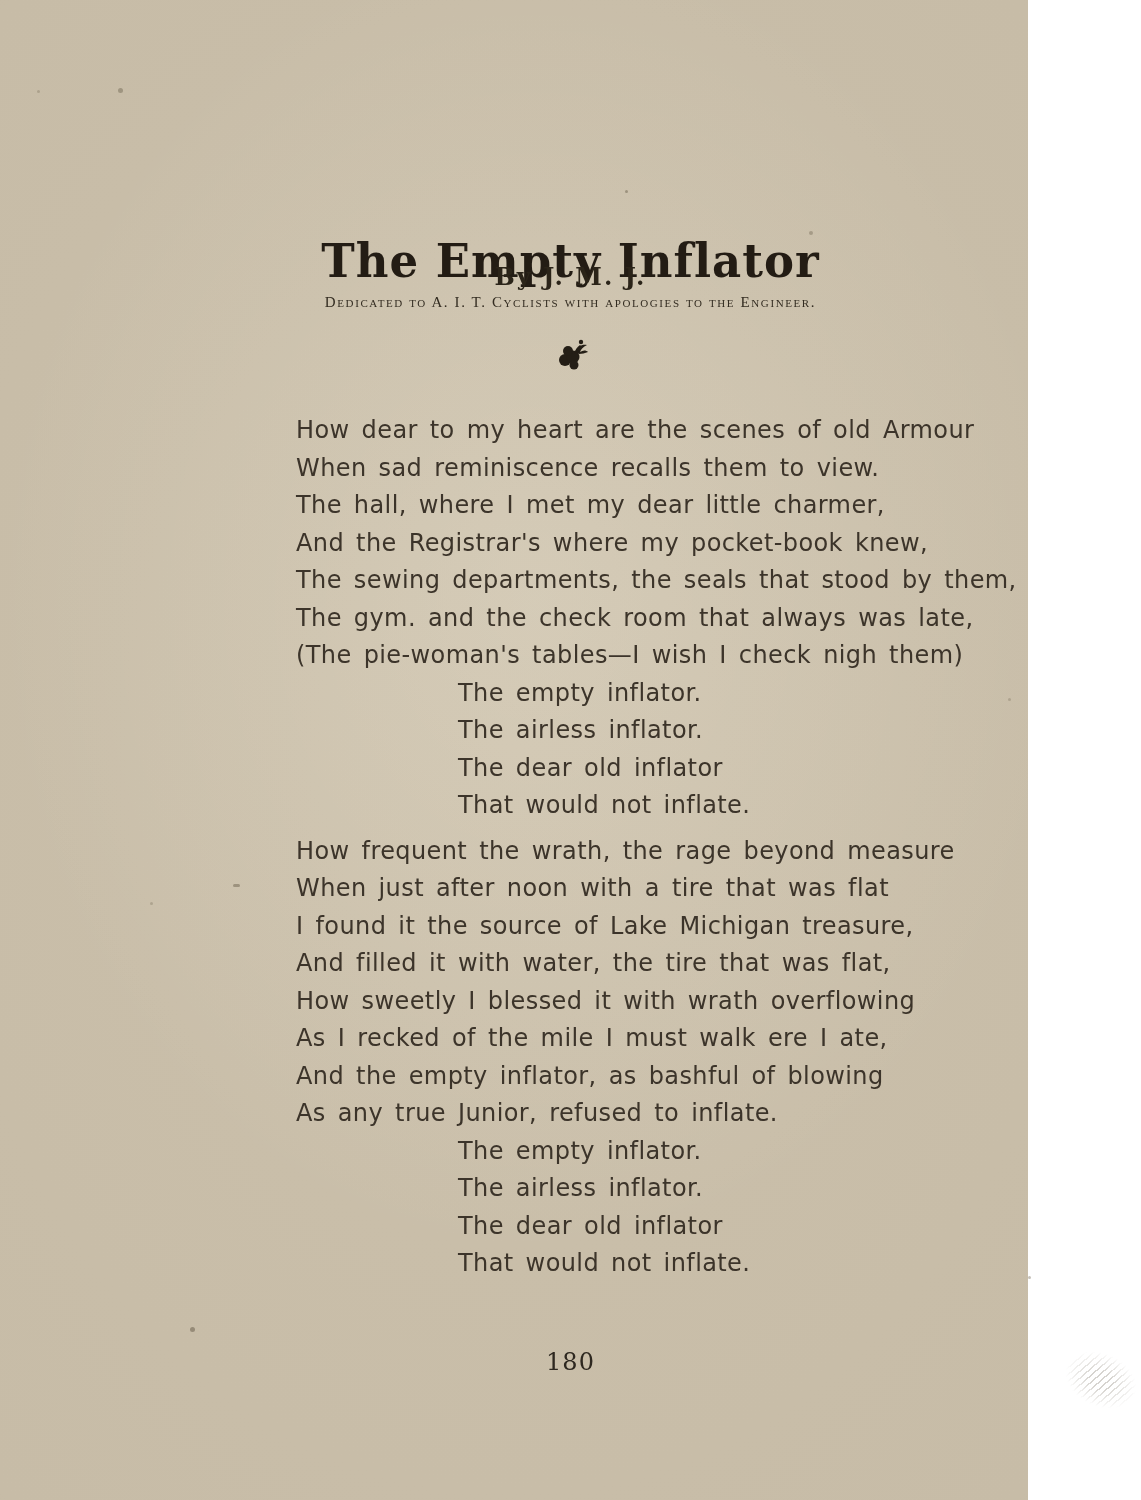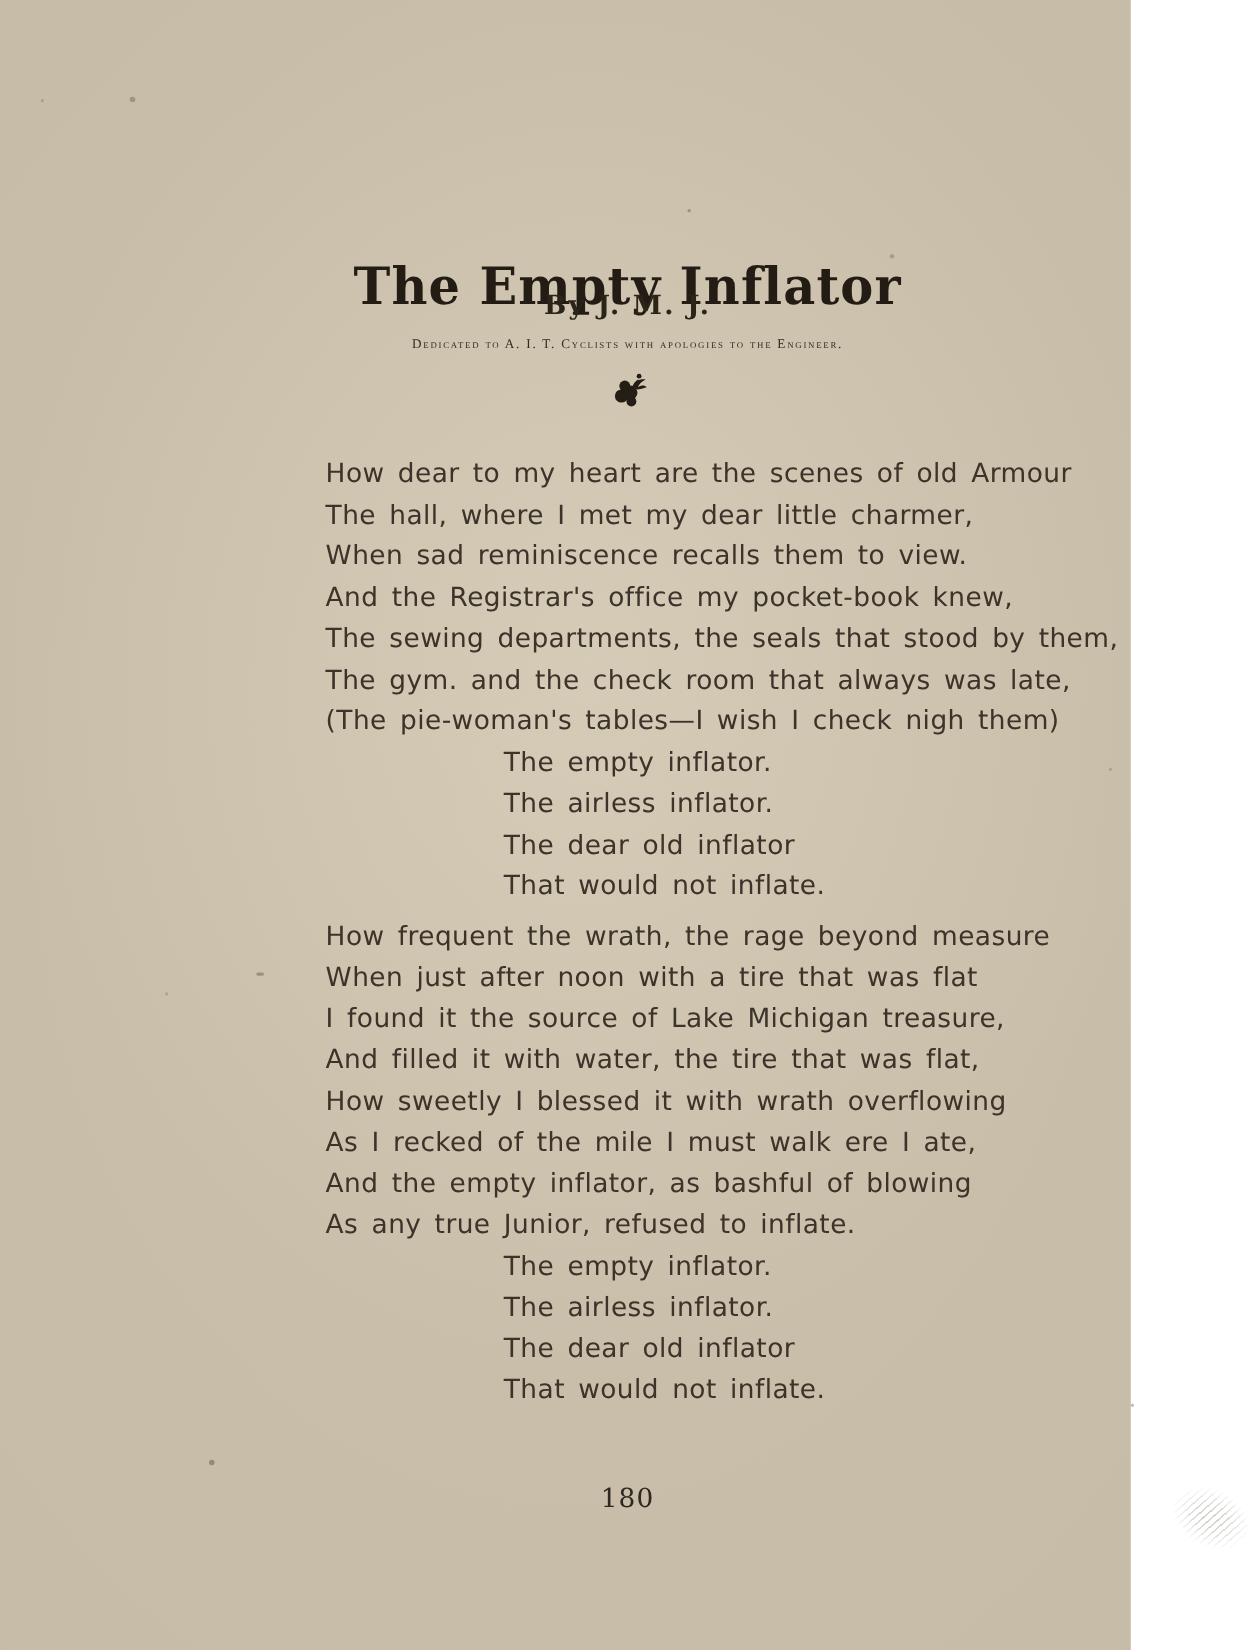--- a/index.html
+++ b/index.html
@@ -34,24 +34,23 @@
     font-weight: 700;
     font-size: 24px;
     letter-spacing: 2px;
     color: #2b2419;
   }
   .dedication {
     position: absolute; top: 294px; left: 0; width: 1141px;
     text-align: center;
     font-family: "Liberation Serif", serif;
     font-variant: small-caps;
-    font-size: 12px;
+    font-size: 15px;
     letter-spacing: 1.6px;
     color: #332c21;
-    margin-top: 11px;
   }
   .ornament {
     position: absolute; top: 336px; left: 0; width: 1141px;
     text-align: center;
     color: #241e16;
   }
   .ornament svg { display: inline-block; }
   
   .poem {
     position: absolute; top: 412px; left: 296px; width: 650px;
@@ -119,23 +118,23 @@
       <path d="M24 16 C27 10, 31 8, 36 9 C32 11, 30 13, 29 16 C32 14, 35 14, 37 16 C34 17, 31 18, 28 18 Z"></path>
       <circle cx="30" cy="6" r="2.2"></circle>
       <path d="M23 18 C24 14, 26 11, 29 9 L30 10 C27 12, 25 15, 24.5 18 Z"></path>
     </svg>
   </div>
 
   <div class="poem">
 
     <div class="stanza first">
       <div class="line">How dear to my heart are the scenes of old Armour</div>
+      <div class="line">When sad reminiscence recalls them to view.</div>
       <div class="line">The hall, where I met my dear little charmer,</div>
-      <div class="line">When sad reminiscence recalls them to view.</div>
-      <div class="line">And the Registrar's office my pocket-book knew,</div>
+      <div class="line">And the Registrar's where my pocket-book knew,</div>
       <div class="line">The sewing departments, the seals that stood by them,</div>
       <div class="line">The gym. and the check room that always was late,</div>
       <div class="line">(The pie-woman's tables—I wish I check nigh them)</div>
     </div>
 
     <div class="refrain">
       <div class="line">The empty inflator.</div>
       <div class="line">The airless inflator.</div>
       <div class="line">The dear old inflator</div>
       <div class="line">That would not inflate.</div>

